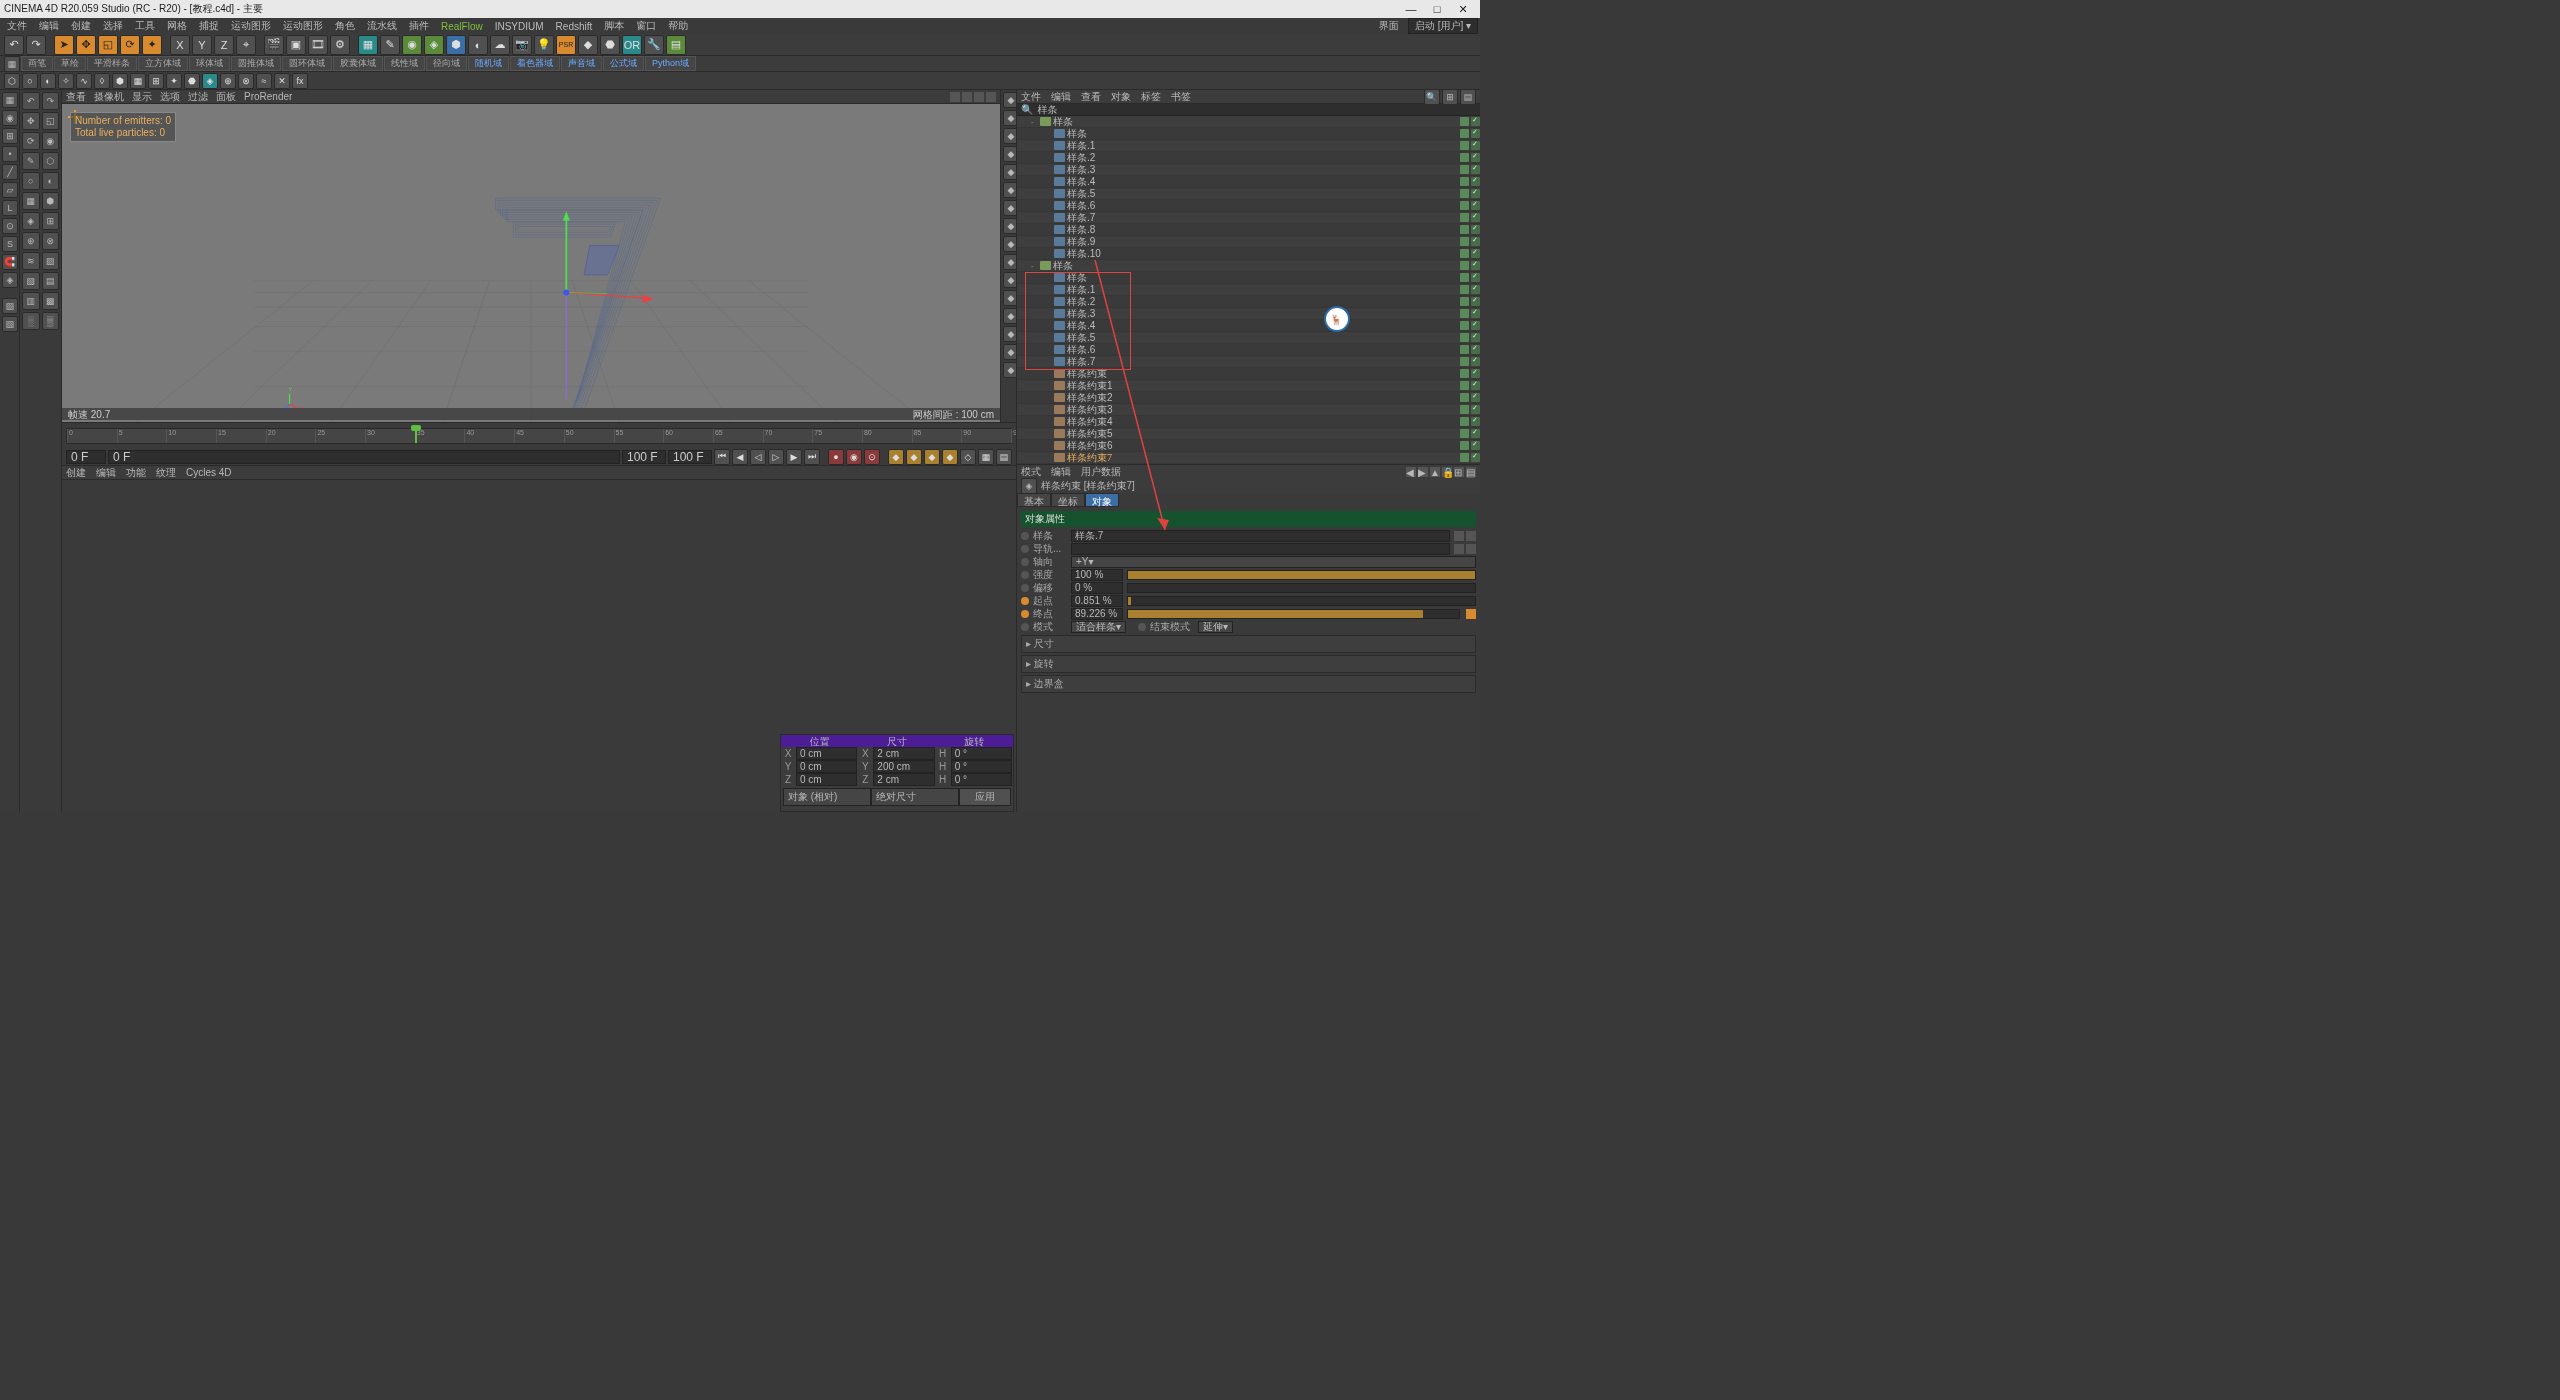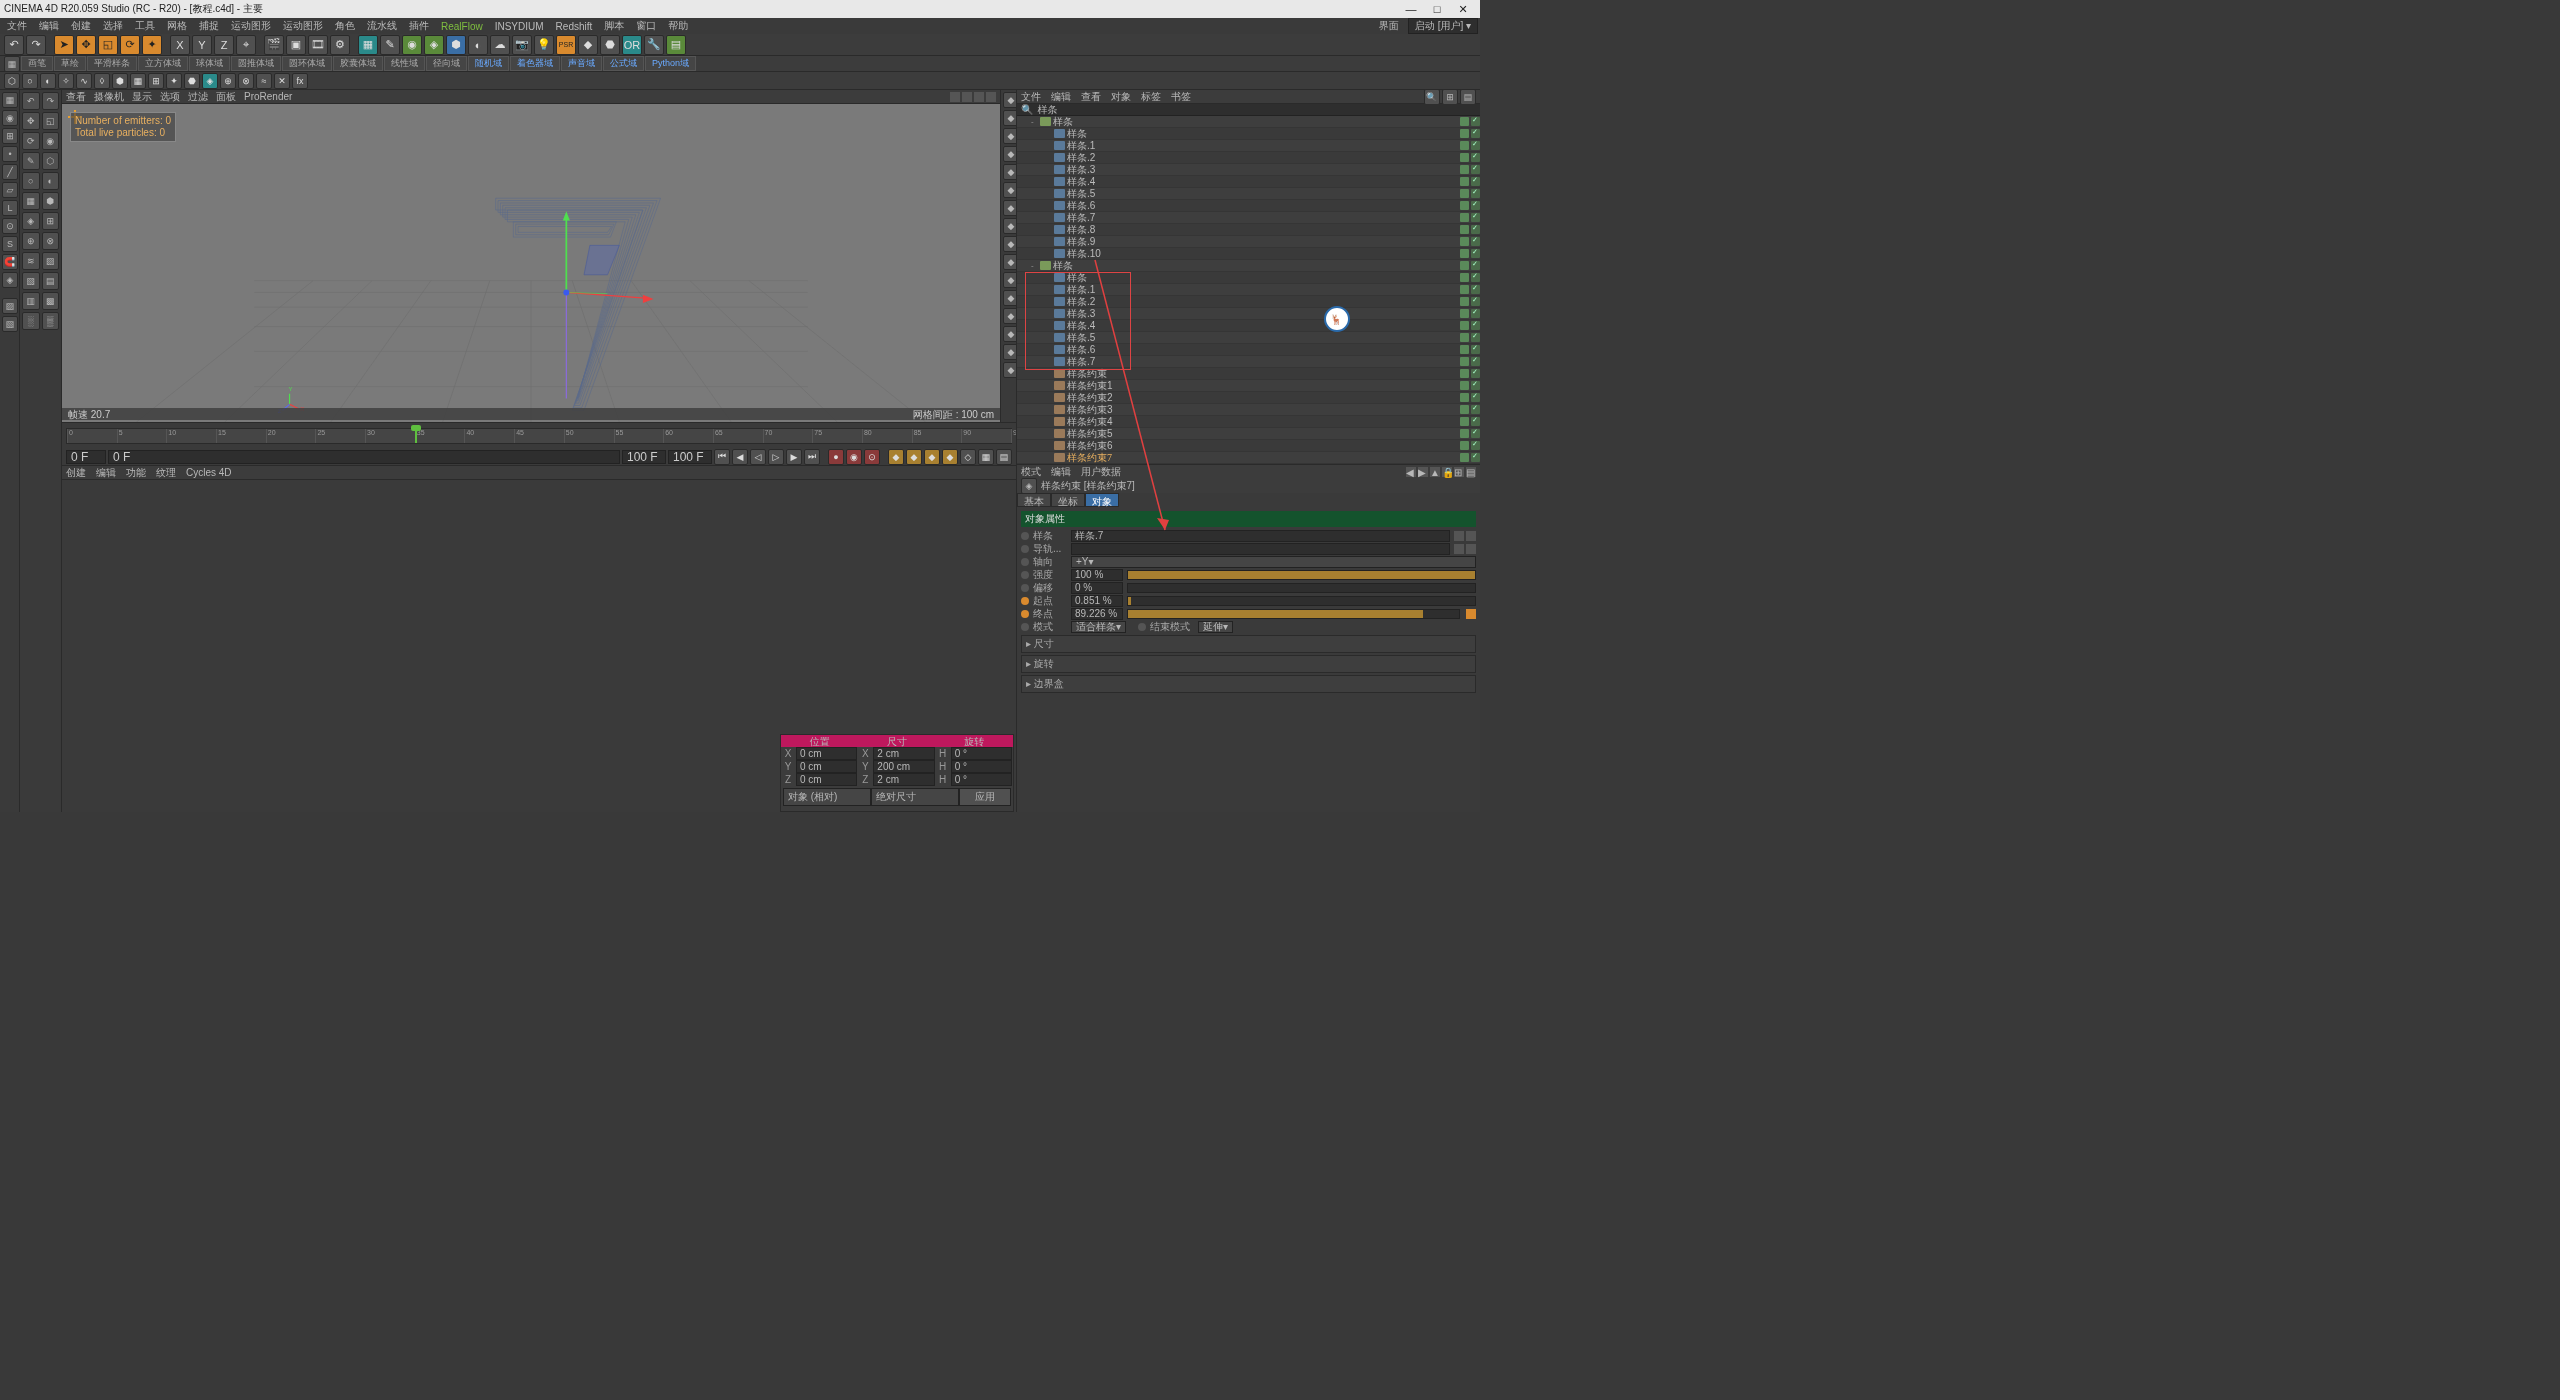--- a/index.html
+++ b/index.html
@@ -54,21 +54,21 @@
 .timeline2 { height:18px; background:#3a3a3a; display:flex; align-items:center; padding:0 4px; gap:2px; border-bottom:1px solid #2a2a2a; }
 .tfield { height:14px; background:#2e2e2e; border:1px solid #222; color:#ccc; padding:0 4px; font-size:12px; display:flex; align-items:center; }
 .pbtn { width:16px; height:16px; background:#505050; border:1px solid #2a2a2a; border-radius:2px; font-size:9px; display:flex; align-items:center; justify-content:center; color:#ddd; }
 .pbtn.rec { background:#8a3a3a; }
 .pbtn.key { background:#a88030; }
 
 .bottom-tabs { height:14px; background:#3c3c3c; display:flex; align-items:center; padding:0 4px; gap:10px; font-size:9px; border-bottom:1px solid #2a2a2a; }
 .bottom-area { flex:1; background:#3a3a3a; }
 
 .coord-panel { position:absolute; right:466px; bottom:0; width:234px; height:78px; background:#3c3c3c; border:1px solid #2a2a2a; font-size:9px; }
-.coord-panel .hdr { display:flex; background:#be185d; height:12px; }
+.coord-panel .hdr { display:flex; background:#4c1d95; height:12px; }
 .coord-panel .hdr span { flex:1; text-align:center; }
 .coord-panel .row { display:flex; height:13px; align-items:center; }
 .coord-panel .row span.lbl { width:14px; text-align:center; color:#999; }
 .coord-panel .row .fld { flex:1; background:#2e2e2e; border:1px solid #222; margin:0 1px; padding:0 3px; display:flex; align-items:center; }
 .coord-panel .apply { display:flex; padding:2px; }
 .coord-panel .apply .dd { flex:1; background:#454545; border:1px solid #222; padding:1px 4px; }
 .coord-panel .apply .ap { width:52px; background:#505050; border:1px solid #222; text-align:center; padding:1px; }
 
 .rightpanel { width:464px; background:#3a3a3a; border-left:1px solid #2a2a2a; display:flex; flex-direction:column; position:relative; }
 .rp-menubar { height:14px; background:#3c3c3c; display:flex; align-items:center; padding:0 4px; gap:10px; font-size:9px; border-bottom:1px solid #2a2a2a; }

